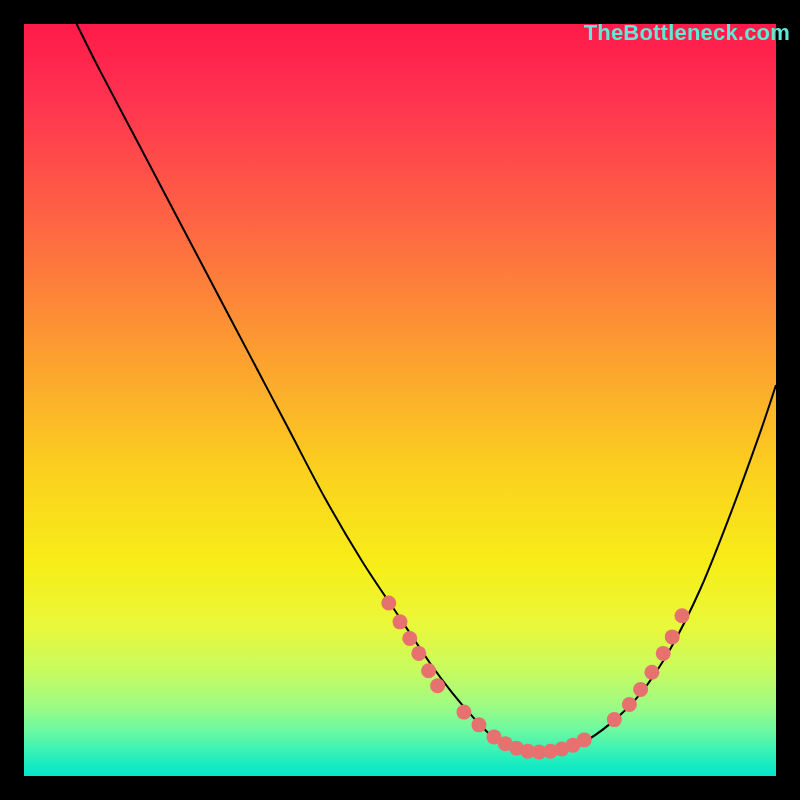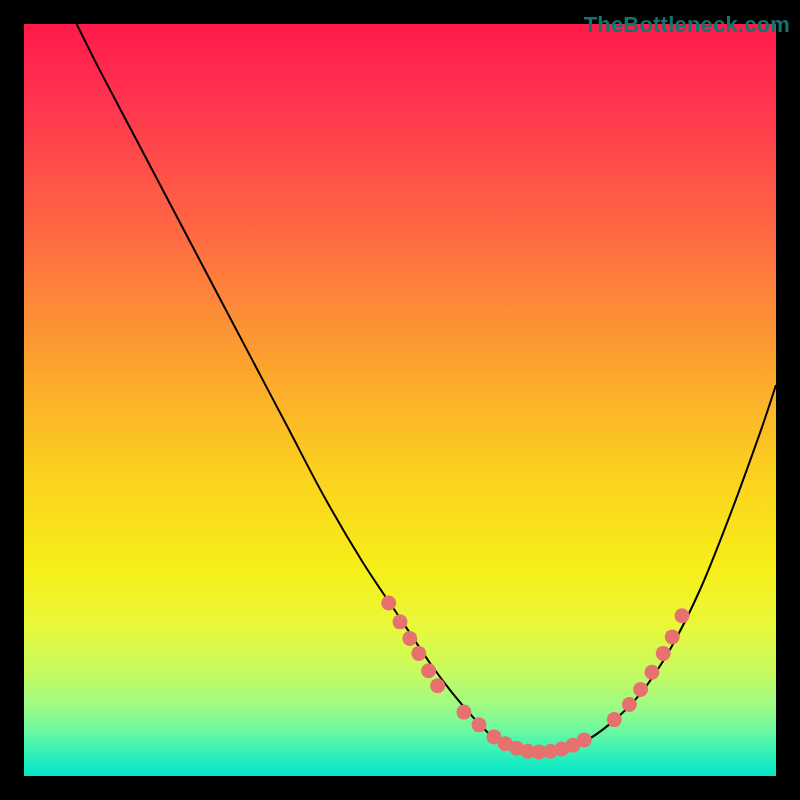--- a/index.html
+++ b/index.html
@@ -8,26 +8,26 @@
   .plot-area {
     position: absolute;
     left: 24px;
     top: 24px;
     width: 752px;
     height: 752px;
     overflow: hidden;
   }
   .watermark {
     position: absolute;
-    top: 12px;
+    top: 20px;
     right: 10px;
     font-family: Arial, Helvetica, sans-serif;
     font-size: 22px;
     font-weight: 600;
-    color: #0f766e;
+    color: #5eead4;
     letter-spacing: 0.2px;
   }
   svg { display: block; }
 </style>
 </head>
 <body>
 
 <div class="frame">
   <div class="plot-area">
     <svg id="chart-svg" width="752" height="752" viewBox="0 0 752 752">

